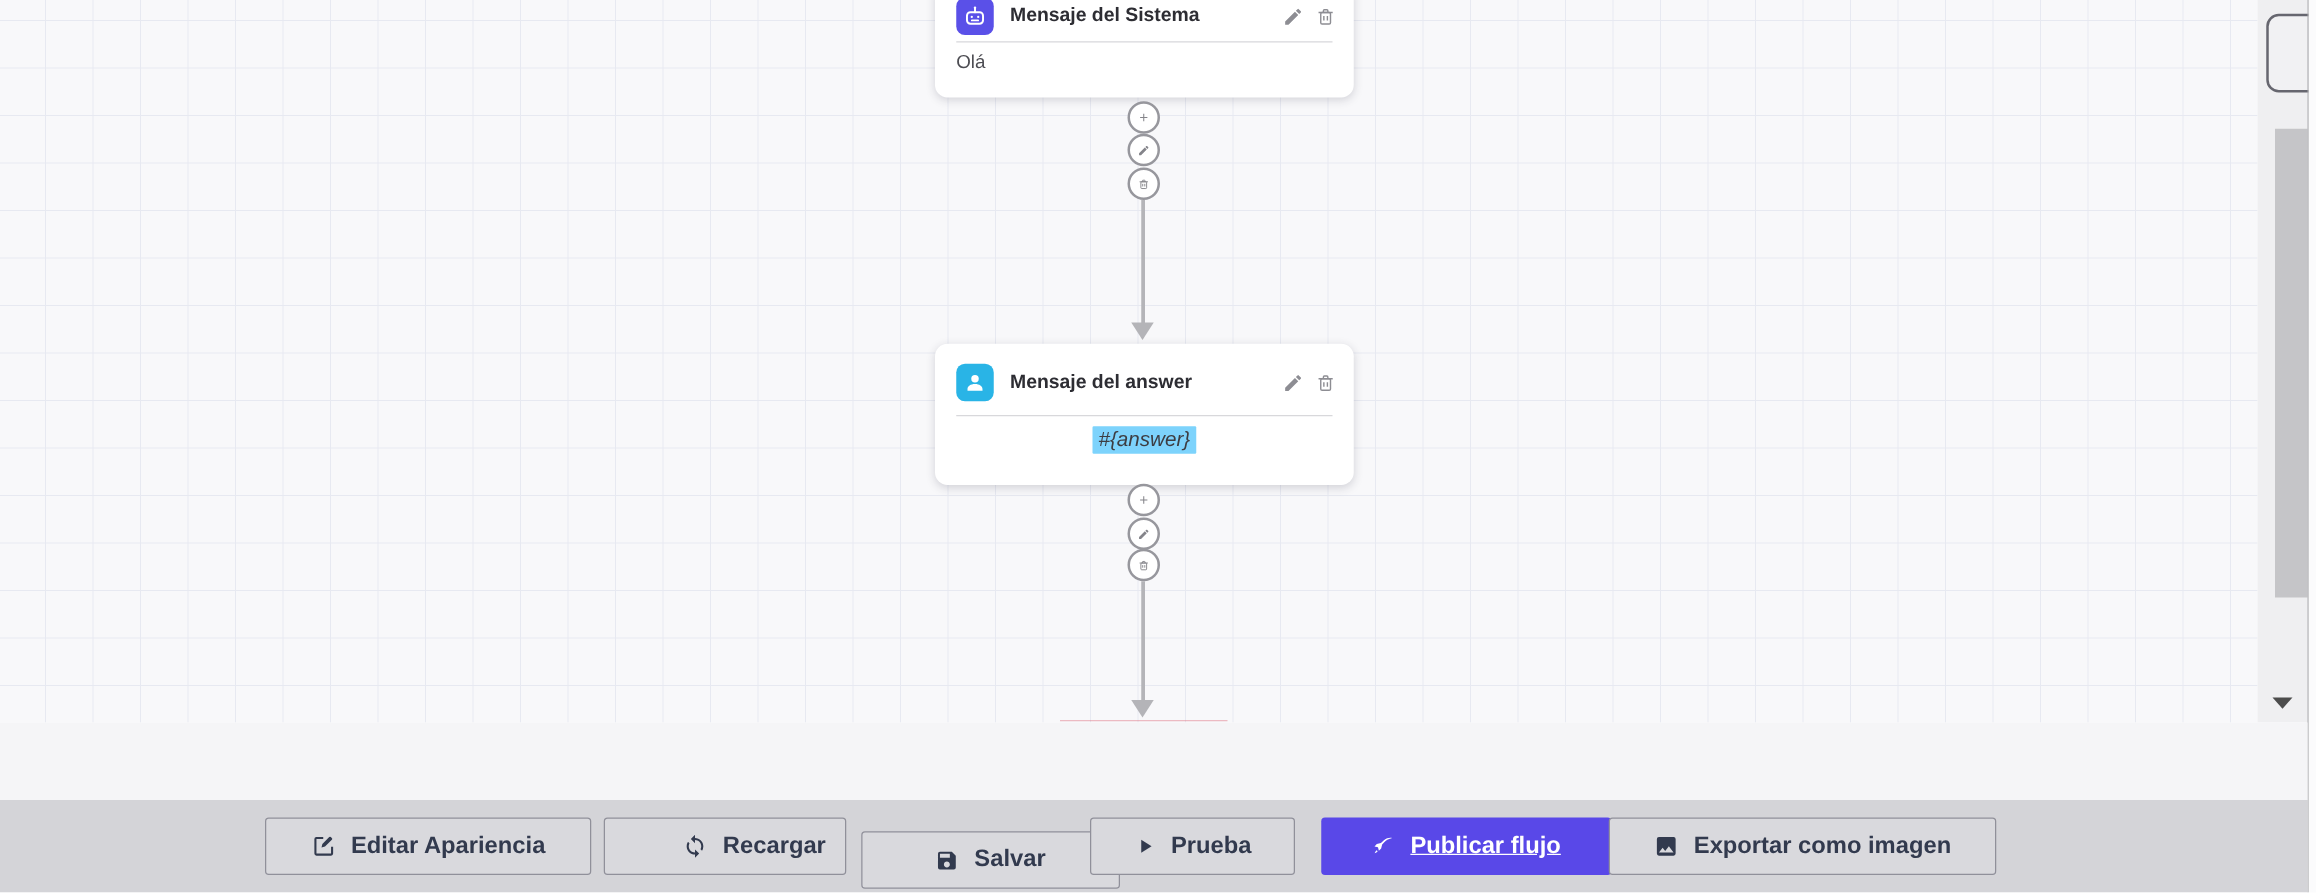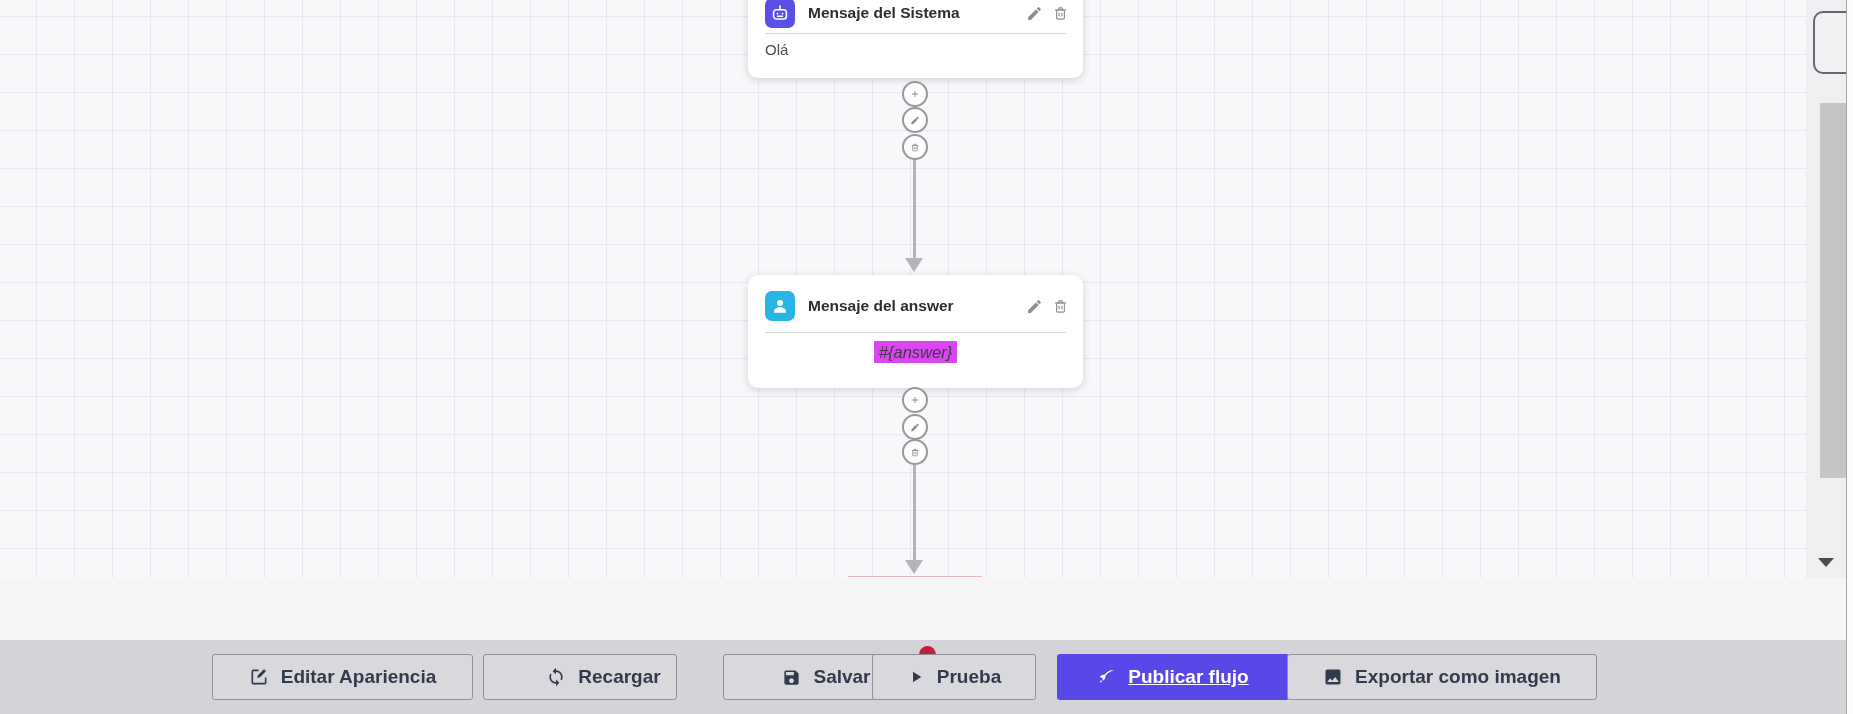--- a/index.html
+++ b/index.html
@@ -158,21 +158,21 @@
                 <path d="M4 7h16"></path>
                 <path d="M9.5 7V5a1 1 0 0 1 1-1h3a1 1 0 0 1 1 1v2"></path>
                 <rect x="6.5" y="7" width="11" height="13" rx="1.5"></rect>
                 <path d="M10 11v5M14 11v5"></path>
               </svg>
           </span>
         </div>
       </div>
       <div class="node-sep" style="top:57px;"></div>
       <div class="node-content" style="top:68px;text-align:center;">
-        <span class="hl" style="background:#d946ef;margin-top:26px;">#{answer}</span>
+        <span class="hl" style="background:#7dd3fc;margin-top:26px;">#{answer}</span>
       </div>
     </div>
 
     <button class="chain-btn" style="left:902px;top:387px;">
       <svg width="14" height="14" viewBox="0 0 24 24" fill="#84848a">
           <path d="M19 13h-6v6h-2v-6H5v-2h6V5h2v6h6v2z"></path>
         </svg>
     </button>
     <button class="chain-btn" style="left:902px;top:414px;">
       <svg width="13" height="13" viewBox="0 0 24 24" fill="#84848a">
@@ -217,21 +217,21 @@
 
     <button class="tb-btn" style="left:483px;width:194px;padding-left:47px;">
       <span>
         <svg width="20" height="20" viewBox="0 0 24 24" fill="#323a4e">
           <path d="M12 4V1L8 5l4 4V6c3.31 0 6 2.69 6 6 0 1.01-.25 1.97-.7 2.8l1.46 1.46A7.93 7.93 0 0 0 20 12c0-4.42-3.58-8-8-8zm0 14c-3.31 0-6-2.69-6-6 0-1.01.25-1.97.7-2.8L5.24 7.74A7.93 7.93 0 0 0 4 12c0 4.42 3.58 8 8 8v3l4-4-4-4v3z"></path>
         </svg>
       </span>
       <span>Recargar</span>
     </button>
 
-    <button class="tb-btn" style="left:723px;width:207px;">
+    <button class="tb-btn" style="left:689px;width:207px;margin-top:11px;">
       <span>
         <svg width="19" height="19" viewBox="0 0 24 24" fill="#323a4e">
           <path d="M17 3H5a2 2 0 0 0-2 2v14a2 2 0 0 0 2 2h14a2 2 0 0 0 2-2V7l-4-4zm-5 16c-1.66 0-3-1.34-3-3s1.34-3 3-3 3 1.34 3 3-1.34 3-3 3zm3-10H5V5h10v4z"></path>
         </svg>
       </span>
       <span>Salvar</span>
       <span id="save-badge"></span>
     </button>
 
     <button class="tb-btn" style="left:872px;width:164px;align-items:center;">

